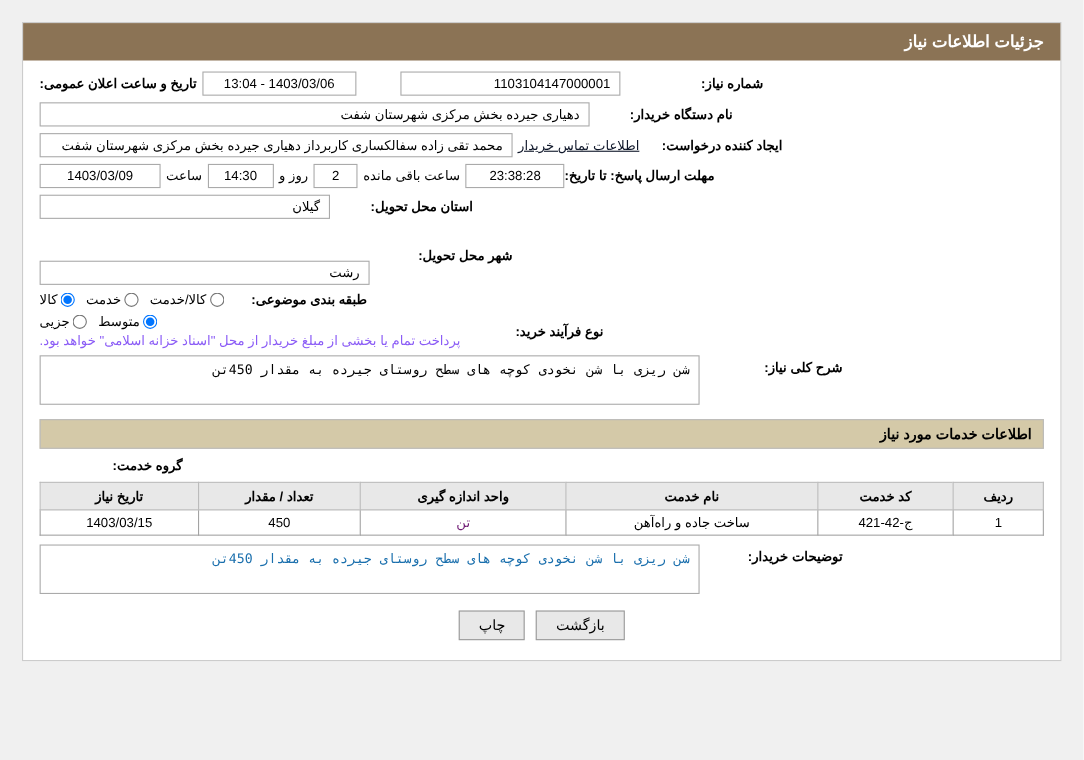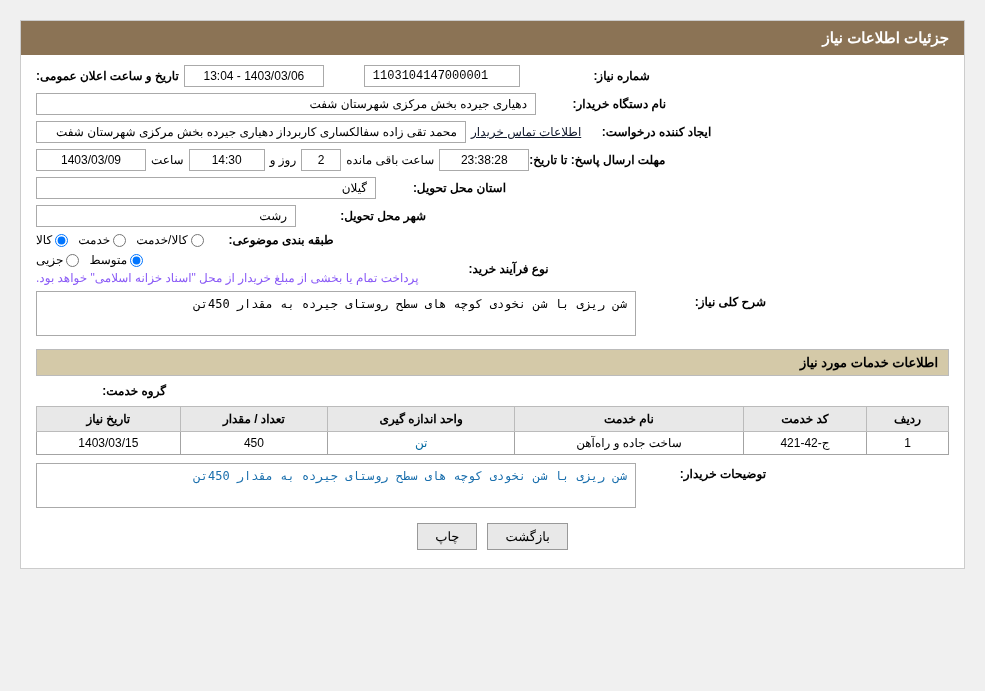--- a/index.html
+++ b/index.html
@@ -119,21 +119,21 @@
       border: 1px solid #bbb;
       padding: 5px 8px;
       text-align: center;
       font-weight: bold;
     }
     table td {
       border: 1px solid #a3a3a3;
       padding: 4px 8px;
       text-align: center;
     }
-    table td.red-text { color: #0369a1; }
+    table td.red-text { color: #701a75; }
     .button-row {
       display: flex;
       justify-content: center;
       gap: 10px;
       margin: 12px 0 8px 0;
     }
     .btn {
       padding: 5px 17px;
       font-size: 13px;
       border: 1px solid #999;
@@ -153,21 +153,21 @@
 <div class="container">
 
   <div class="header">
     <span>جزئیات اطلاعات نیاز</span>
   </div>
 
   <div class="content">
 
     <div class="form-row">
       <span class="label">شماره نیاز:</span>
-      <div class="value-box xsmall" style="width:156px;text-align:left;font-family:Liberation Mono, monospace;">1103104147000001</div>
+      <div class="value-box xsmall" style="width:200px;text-align:right;">1103104147000001</div>
       <span style="width:40px;"></span>
       <div class="value-box" style="width:140px;text-align:center;">1403/03/06 - 13:04</div>
       <span class="label" style="min-width:auto;margin-right:5px;">تاریخ و ساعت اعلان عمومی:</span>
     </div>
 
     <div class="form-row">
       <span class="label">نام دستگاه خریدار:</span>
       <div class="value-box wide" style="width:500px;">دهیاری جیرده بخش مرکزی شهرستان شفت</div>
     </div>
 
@@ -179,34 +179,34 @@
       </div>
     </div>
 
     <div class="form-row">
       <span class="label">مهلت ارسال پاسخ: تا تاریخ:</span>
       <div class="row-spaced">
         <div class="value-box" style="width:90px;text-align:center;direction:ltr;">23:38:28</div>
         <span class="inline-label">ساعت باقی مانده</span>
         <div class="value-box" style="width:40px;text-align:center;">2</div>
         <span class="inline-label">روز و</span>
-        <div class="value-box" style="width:76px;text-align:center;">14:30</div>
+        <div class="value-box" style="width:60px;text-align:center;">14:30</div>
         <span class="inline-label">ساعت</span>
         <div class="value-box" style="width:110px;text-align:center;">1403/03/09</div>
       </div>
     </div>
 
     <div class="form-row">
       <span class="label">استان محل تحویل:</span>
-      <div class="value-box" style="width:340px;">گیلان</div>
+      <div class="value-box" style="width:264px;">گیلان</div>
     </div>
 
     <div class="form-row">
       <span class="label">شهر محل تحویل:</span>
-      <div class="value-box" style="width:260px;">رشت</div>
+      <div class="value-box" style="width:300px;margin-top:32px;">رشت</div>
     </div>
 
     <div class="form-row">
       <span class="label">طبقه بندی موضوعی:</span>
       <div class="radio-group">
         <div class="radio-item">
           <input type="radio" name="category" style="">
           <span>کالا/خدمت</span>
         </div>
         <div class="radio-item">

